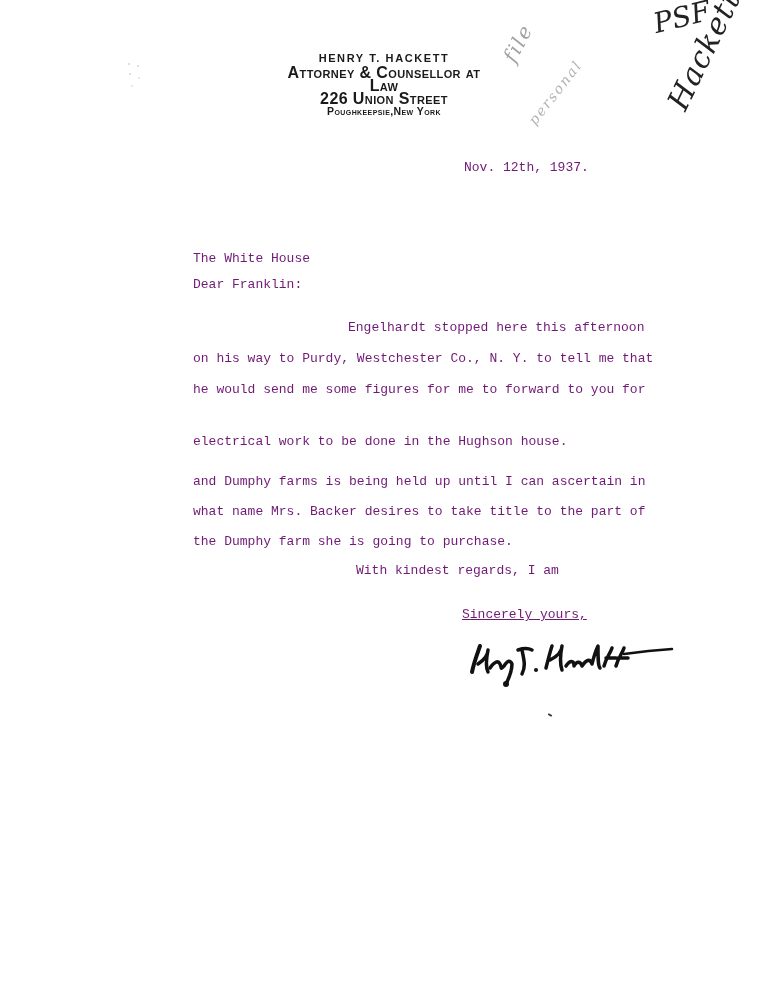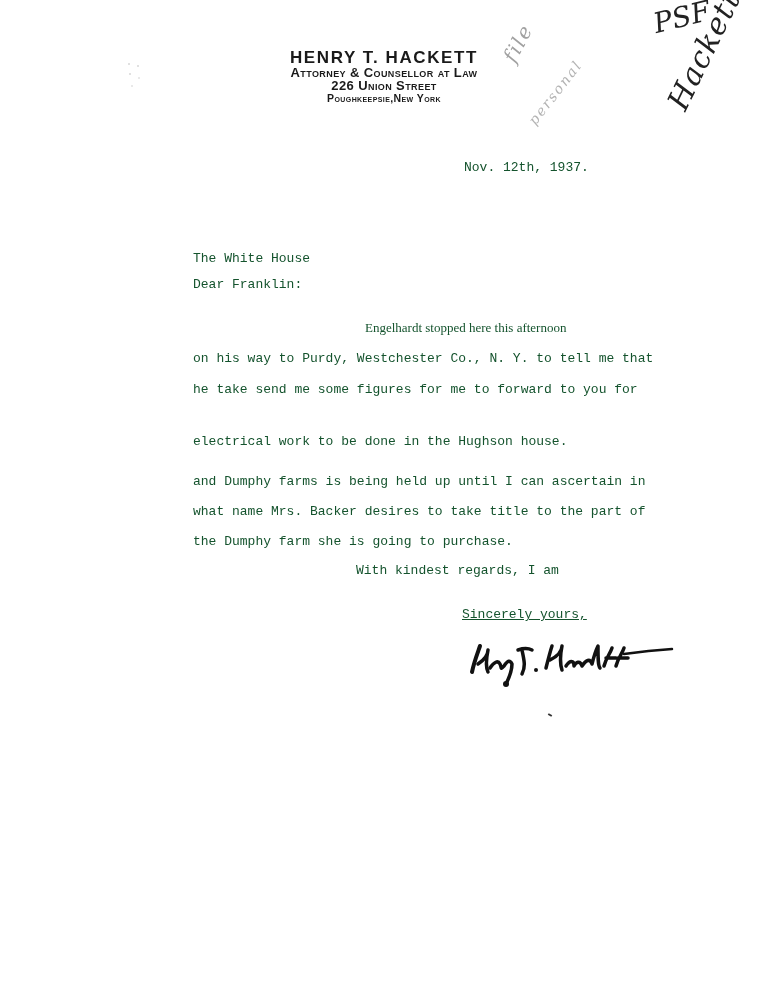--- a/index.html
+++ b/index.html
@@ -27,28 +27,28 @@
       top: 50px;
       width: 200px;
       font-family: "Liberation Sans", sans-serif;
       font-weight: bold;
       text-align: center;
       color: #1a1a1a;
       font-variant: small-caps;
       letter-spacing: 0.4px;
     }
     .lh-name {
-      font-size: 17px;
+      font-size: 11px;
       letter-spacing: 1.6px;
       line-height: 16px;
       font-variant: normal;
       text-transform: uppercase;
     }
     .lh-line {
-      font-size: 13px;
+      font-size: 16px;
       line-height: 13px;
     }
     .lh-city-row {
       display: flex;
       justify-content: center;
       font-size: 10.5px;
       line-height: 13px;
     }
     
     .hand {
@@ -90,28 +90,28 @@
       font-size: 30px;
       transform: rotate(-64deg);
       transform-origin: left top;
       letter-spacing: 1px;
     }
     
     .typed {
       position: absolute;
       font-family: "Liberation Mono", monospace;
       font-size: 13px;
-      color: #14532d;
+      color: #701a75;
       white-space: pre;
     }
     .date { left: 464px; top: 160px; }
     .addr { left: 193px; top: 216px; line-height: 17px; }
     .salutation { left: 193px; top: 277px; }
     .body-line { left: 193px; }
-    .indent { left: 365px; font-family: Liberation Serif, serif; }
+    .indent { left: 348px; }
     .closing { left: 356px; }
     .signoff { left: 462px; top: 607px; text-decoration: underline; }
     .signature {
       position: absolute;
       left: 466px;
       top: 636px;
       width: 210px;
       height: 52px;
     }
     .speck {
@@ -158,21 +158,21 @@
   <div class="typed date">Nov. 12th, 1937.</div>
 
   <div class="typed addr">
     <div>The White House</div>
   </div>
 
   <div class="typed salutation">Dear Franklin:</div>
 
   <div class="typed indent" style="top:320px">Engelhardt stopped here this afternoon</div>
   <div class="typed body-line" style="top:351px">on his way to Purdy, Westchester Co., N. Y. to tell me that</div>
-  <div class="typed body-line" style="top:382px">he take send me some figures for me to forward to you for</div>
+  <div class="typed body-line" style="top:382px">he would send me some figures for me to forward to you for</div>
   <div class="typed body-line" style="top:434px">electrical work to be done in the Hughson house.</div>
 
   <div class="typed body-line" style="top:474px">and Dumphy farms is being held up until I can ascertain in</div>
   <div class="typed body-line" style="top:504px">what name Mrs. Backer desires to take title to the part of</div>
   <div class="typed body-line" style="top:534px">the Dumphy farm she is going to purchase.</div>
 
   <div class="typed closing" style="top:563px">With kindest regards, I am</div>
 
   <div class="typed signoff">Sincerely yours,</div>
 

